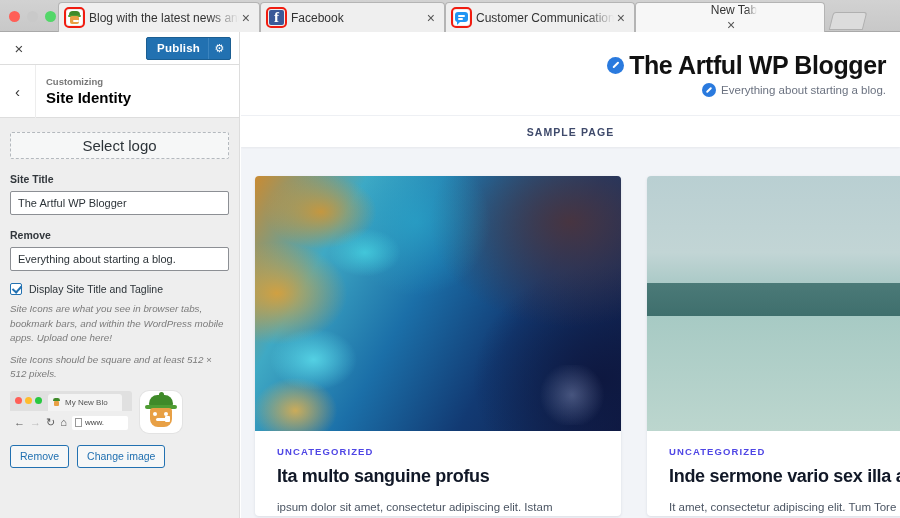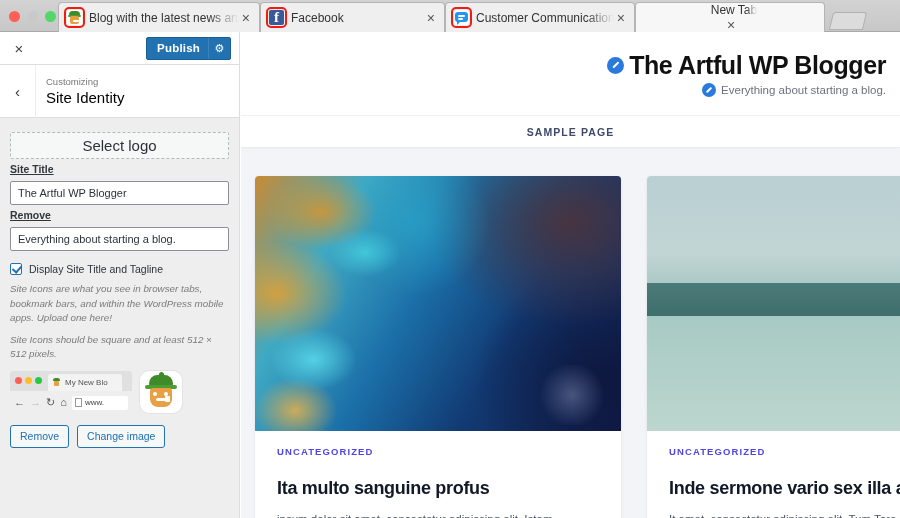--- a/index.html
+++ b/index.html
@@ -96,21 +96,21 @@
     align-items: center; justify-content: center; border-left: 1px solid #3b84bf;
   }
   .gear-glyph { font-size: 11px; color: #fff; line-height: 1; }
 
   .sb-header {
     height: 53px; background: #ffffff; border-bottom: 1px solid #dddddd;
     display: flex; align-items: center;
   }
   .sb-back { width: 36px; height: 53px; display: flex; align-items: center; justify-content: center;
     font-size: 15px; color: #333; border-right: 1px solid #ededed; }
-  .sb-header-text { padding-left: 10px; }
+  .sb-header-text { padding-left: 10px; font-weight: bold; }
   .sb-eyebrow { font-size: 9.5px; color: #777; line-height: 13px; }
   .sb-title { font-size: 15px; color: #000000; line-height: 19px; }
 
   .sb-body { padding: 14px 10px 0 10px; }
   .fld-label { font-size: 10.5px; color: #32373c; font-weight: bold; margin-bottom: 6px; }
   .select-logo {
     border: 1px dashed #b4b9be; background: #f6f7f7; height: 27px; border-radius: 2px;
     display: flex; align-items: center; justify-content: center;
     font-size: 15px; color: #2c3338;
   }
@@ -119,21 +119,21 @@
     border-radius: 2px; margin-right: 7px; flex: 0 0 12px; position: relative; }
   .chk.on { border-color: #2271b1; }
   .chk.on::after { content: ""; position: absolute; left: 3px; top: 0px; width: 4px; height: 7px;
     border: solid #2271b1; border-width: 0 2px 2px 0; transform: rotate(42deg); }
   .chk-label { font-size: 10.5px; color: #2c3338; }
   .txt-input {
     width: 100%; height: 24px; border: 1px solid #8c8f94; border-radius: 2px;
     background: #fff; font-size: 11px; color: #2c3338; padding: 0 7px;
     font-family: "Liberation Sans", sans-serif;
   }
-  .mt14 { margin-top: 4px; text-decoration: underline; }
+  .mt14 { margin-top: 14px; }
   .help { font-size: 9.8px; color: #7b7b7b; font-style: italic; line-height: 14.5px; margin-top: 7px; }
 
   
   .icon-preview { display: flex; align-items: flex-start; margin-top: 9px; }
   .mini-browser { width: 122px; }
   .mb-top { height: 20px; background: #e0e0e0; border-radius: 3px 3px 0 0;
     display: flex; align-items: center; padding-left: 5px; position: relative; overflow: hidden; }
   .mb-dots { display: flex; gap: 3px; }
   .mb-dot { width: 7px; height: 7px; border-radius: 50%; }
   .mb-tab { margin-left: 6px; height: 17px; background: #f3f3f3; border-radius: 3px 3px 0 0;
@@ -253,21 +253,21 @@
     position: absolute; left: 0; top: 55%; width: 100%; height: 45%;
     background: linear-gradient(#a7cac4, #bcd6ce);
   }
 
   .card-body { padding: 15px 22px 0 22px; }
   .cat {
     font-size: 9.5px; font-weight: bold; letter-spacing: 1.1px;
     color: #4f46e5; text-transform: uppercase;
   }
   .post-title {
-    font-size: 18px; font-weight: bold; color: #111827; margin-top: 20px;
+    font-size: 18px; font-weight: bold; color: #111827; margin-top: 8px;
     letter-spacing: -.3px; line-height: 22px; white-space: nowrap;
   }
   .excerpt {
     font-size: 11.5px; color: #4b5563; line-height: 17px; margin-top: 12px;
     white-space: nowrap; overflow: hidden;
   }
 </style>
 </head>
 <body>
 

